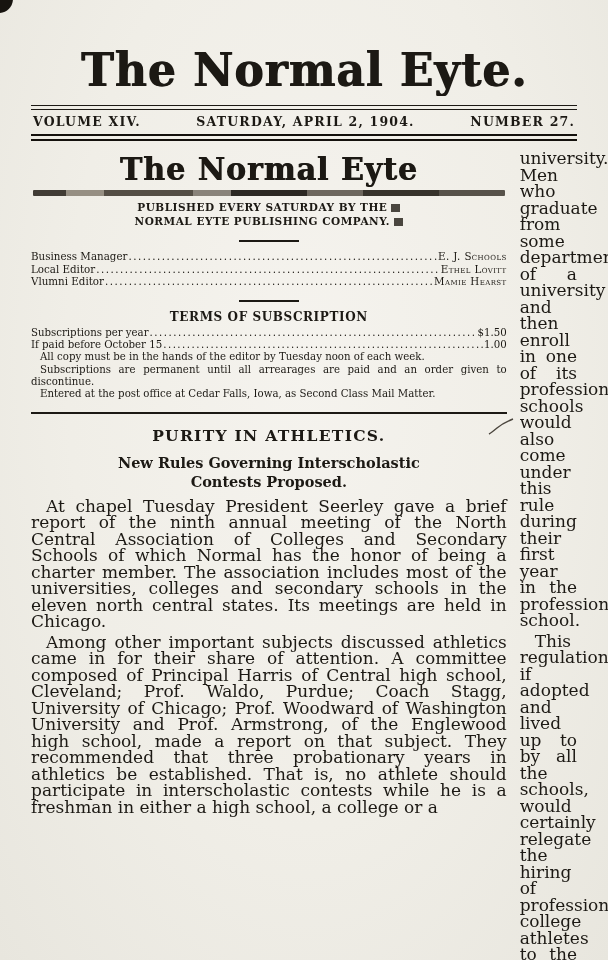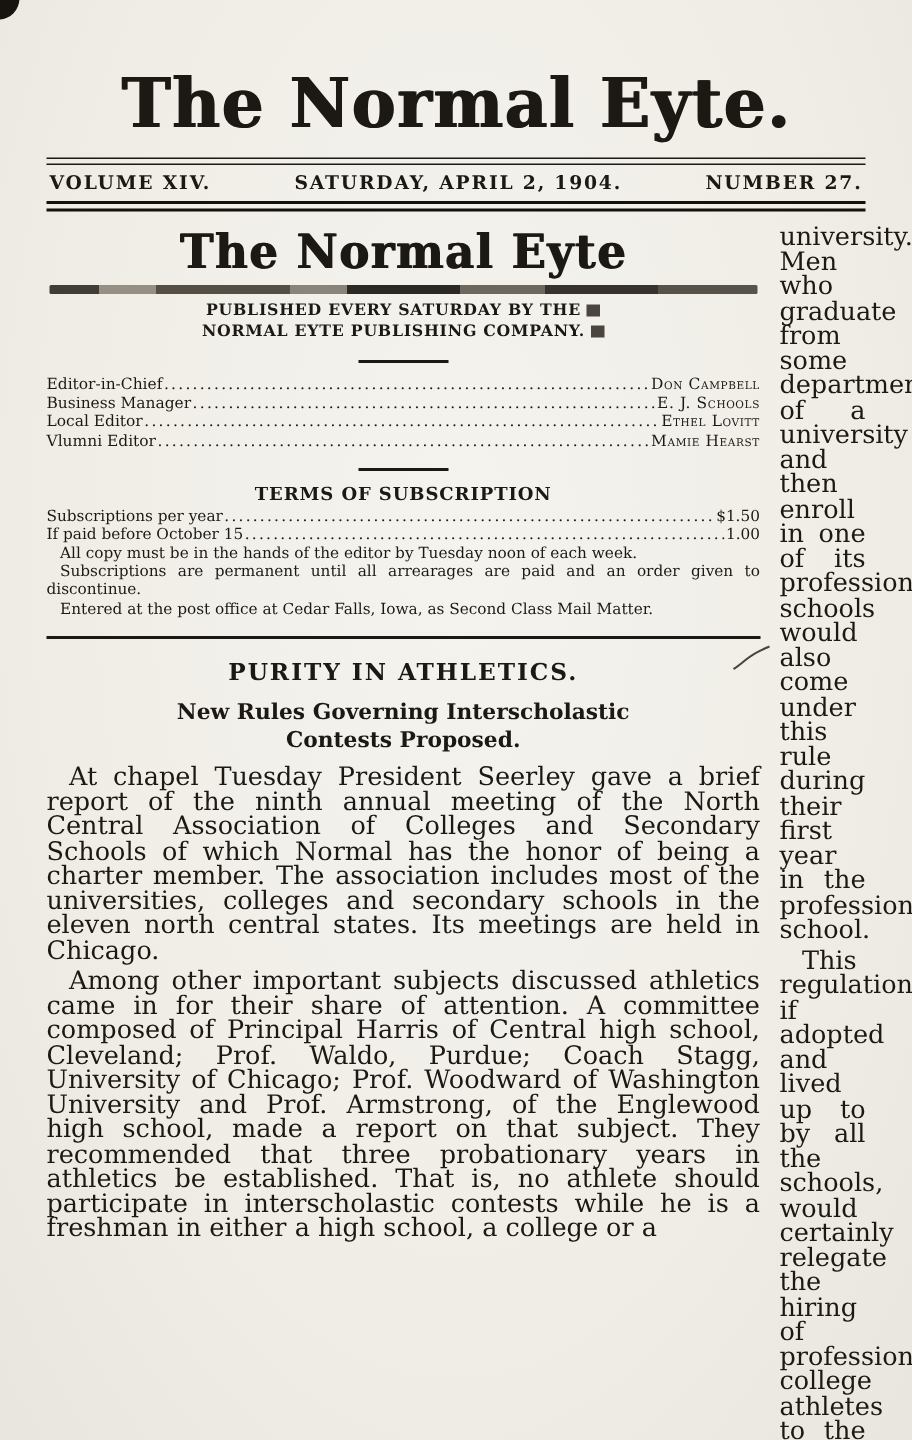--- a/index.html
+++ b/index.html
@@ -97,25 +97,20 @@
           <span>PUBLISHED EVERY SATURDAY BY THE</span><span class="orn"></span>
         </div>
         <div class="pub-line">
           <span>NORMAL EYTE PUBLISHING COMPANY.</span><span class="orn"></span>
         </div>
 
         <div class="hr-short"></div>
 
         <div class="staff-list">
           <div class="leader-row">
-            <span>Editor-in-Chief</span>
-              <span class="lead"></span>
-              <span class="staff-name">Don Campbell</span>
-          </div>
-          <div class="leader-row">
             <span>Business Manager</span>
               <span class="lead"></span>
               <span class="staff-name">E. J. Schools</span>
           </div>
           <div class="leader-row">
             <span>Local Editor</span>
               <span class="lead"></span>
               <span class="staff-name">Ethel Lovitt</span>
           </div>
           <div class="leader-row">

